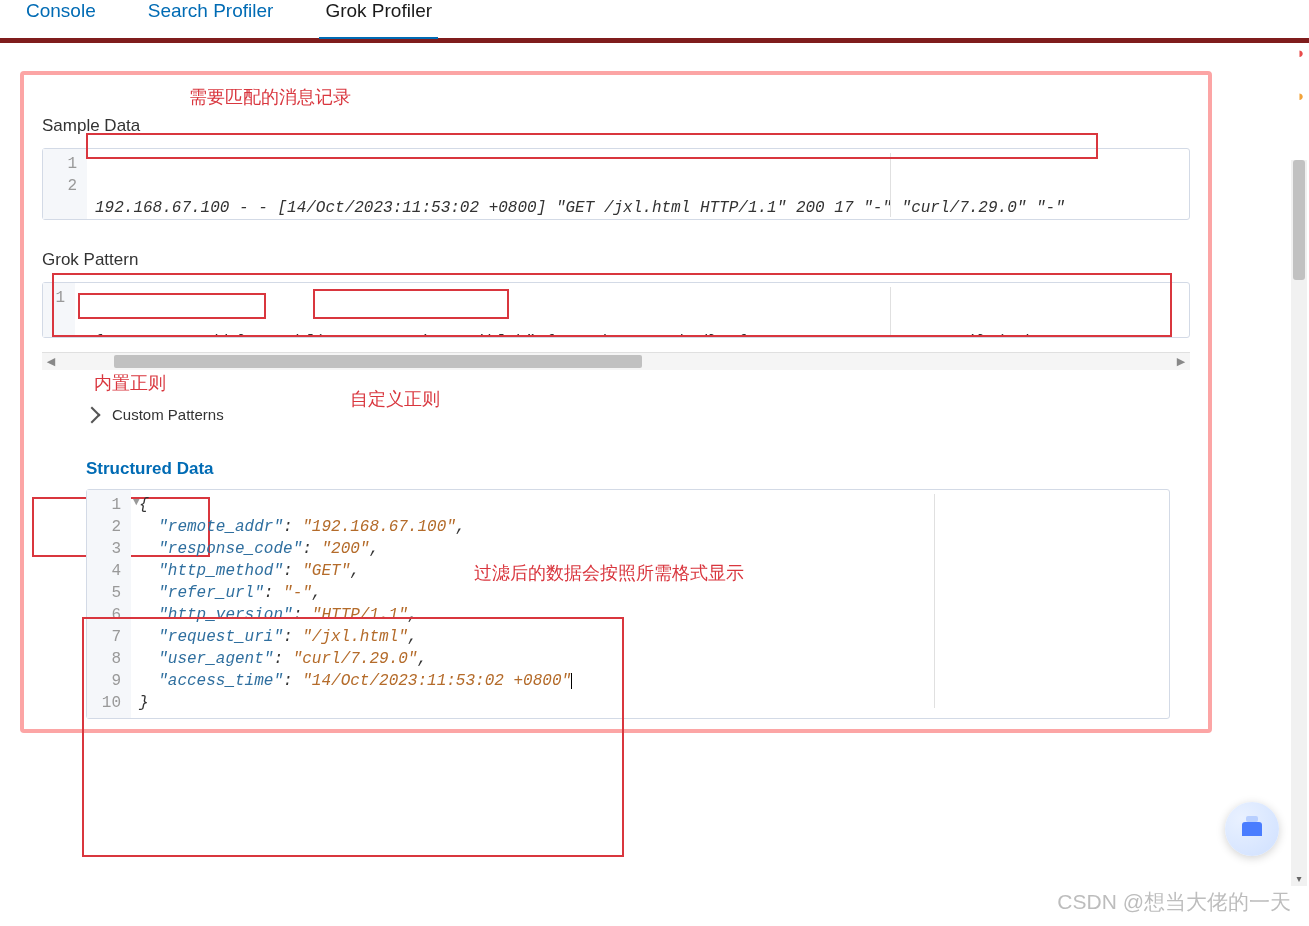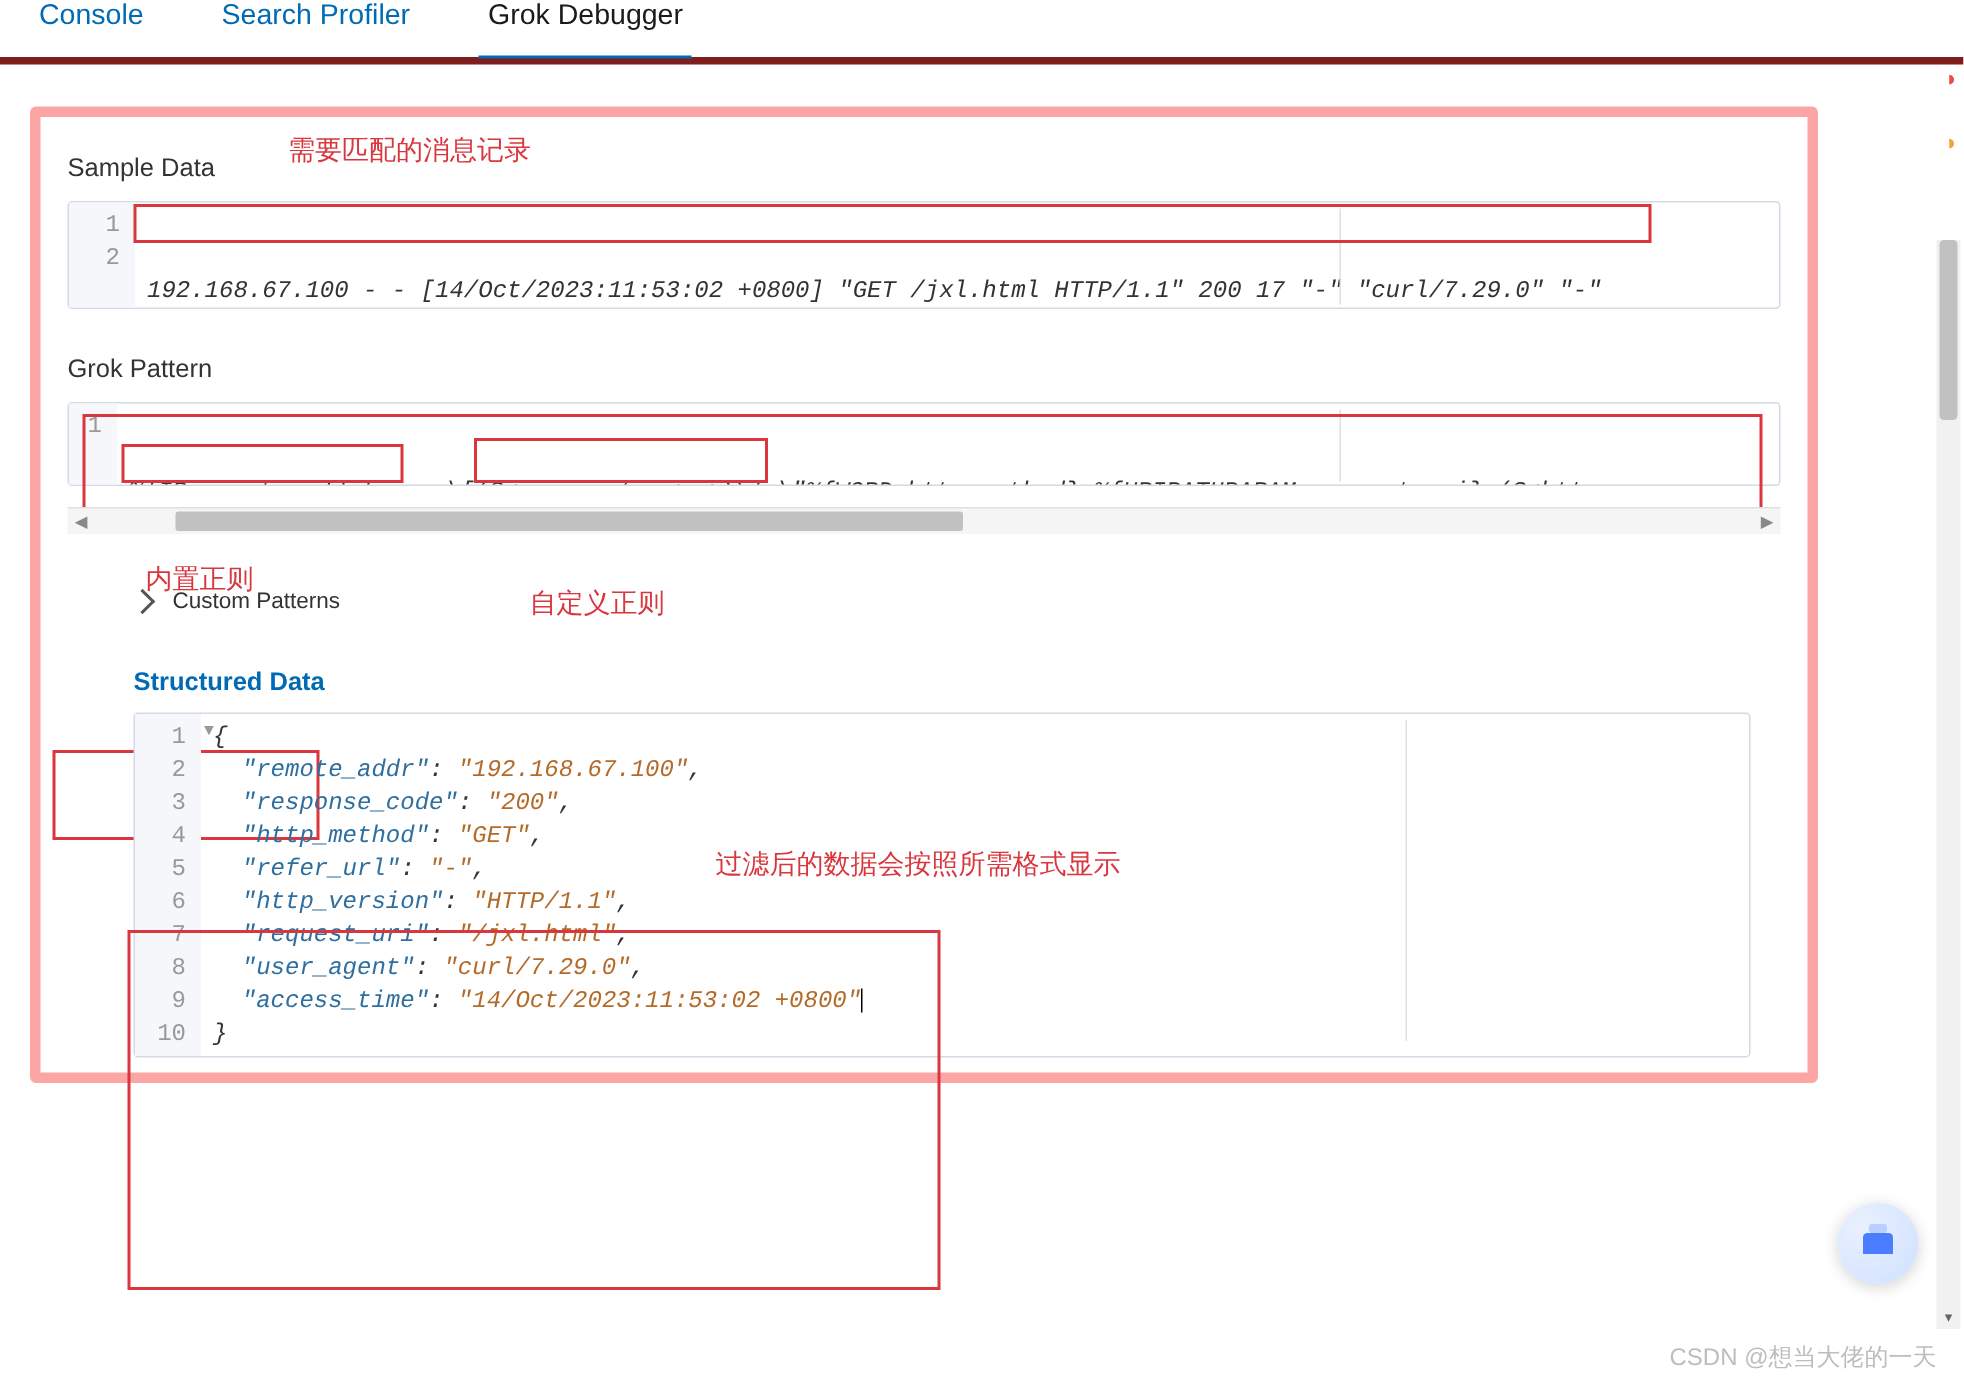--- a/index.html
+++ b/index.html
@@ -30,23 +30,23 @@
   }
   .tab-active::after {
     content: "";
     position: absolute;
     left: 0; right: 0; bottom: -9px;
     height: 2px;
     background: #006bb4;
   }
   .panel {
     margin: 28px 8px 0 20px;
-    border: 7px solid #fca5a5;
+    border: 4px solid #fca5a5;
     border-radius: 4px;
-    padding: 24px 18px 10px 18px;
+    padding: 41px 18px 10px 18px;
     position: relative;
   }
   .panel-label {
     font-size: 17px;
     color: #333;
     margin-bottom: 12px;
   }
   .code-box {
     border: 1px solid #d3dae6;
     border-radius: 3px;
@@ -179,21 +179,21 @@
   }
   .vscroll-arrow {
     position:absolute;left:0;right:0;height:16px;
     display:flex;align-items:center;justify-content:center;
     color:#666;font-size:10px;
   }
   .watermark {
     position:absolute;
     right:18px; bottom:10px;
     color:#bdbdbd;
-    font-size:16px;
+    font-size:21px;
     font-family:"Microsoft YaHei",sans-serif;
   }
   .usb-badge {
     position:absolute;
     right:30px; bottom:70px;
     width:54px;height:54px;
     border-radius:50%;
     background: radial-gradient(circle at 30% 30%, #e9f1ff, #cfe0ff);
     box-shadow: 0 2px 10px rgba(0,0,0,0.18);
     display:flex;align-items:center;justify-content:center;
@@ -227,21 +227,21 @@
     width:1px;
     background:#e0e0e0;
   }
 </style>
 </head>
 <body>
 
 <div class="tabs">
   <div class="tab">Console</div>
   <div class="tab">Search Profiler</div>
-  <div class="tab tab-active">Grok Debugger</div>
+  <div class="tab tab-active">Grok Profiler</div>
 </div>
 
 <div class="panel" style="width:1192px;">
 
   
   <div class="annotation" style="left:165px;top:10px;">需要匹配的消息记录</div>
 
   <div class="panel-label">Sample Data</div>
 
   <div class="code-box" style="height:72px;">

